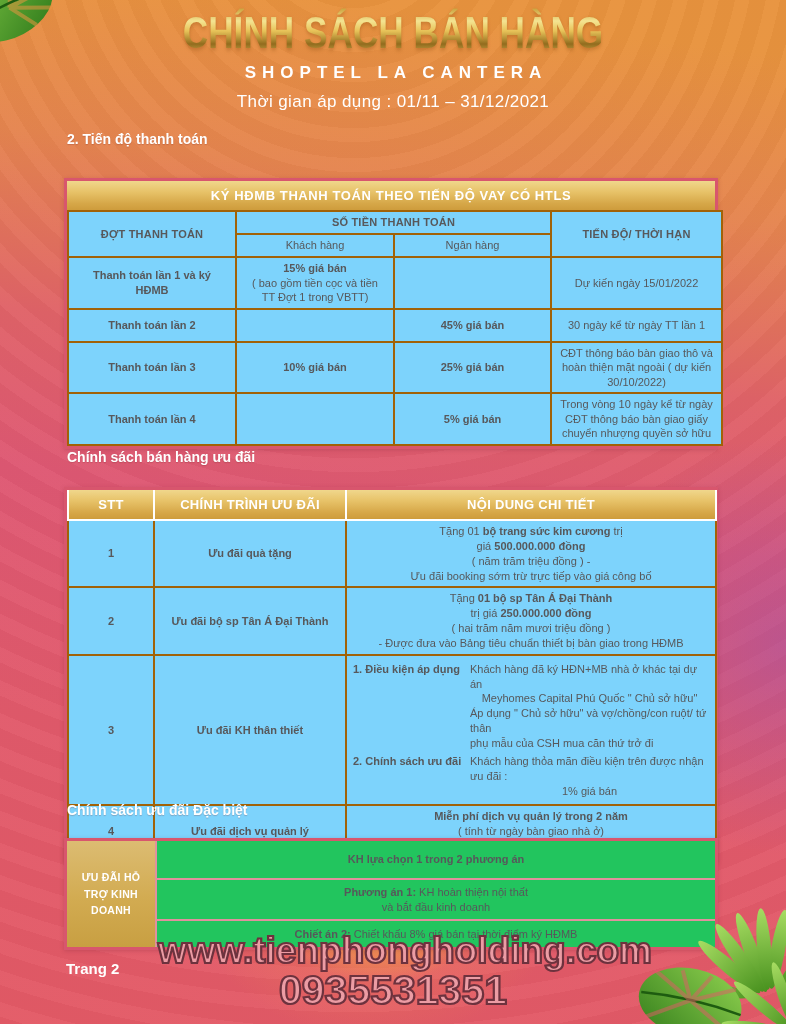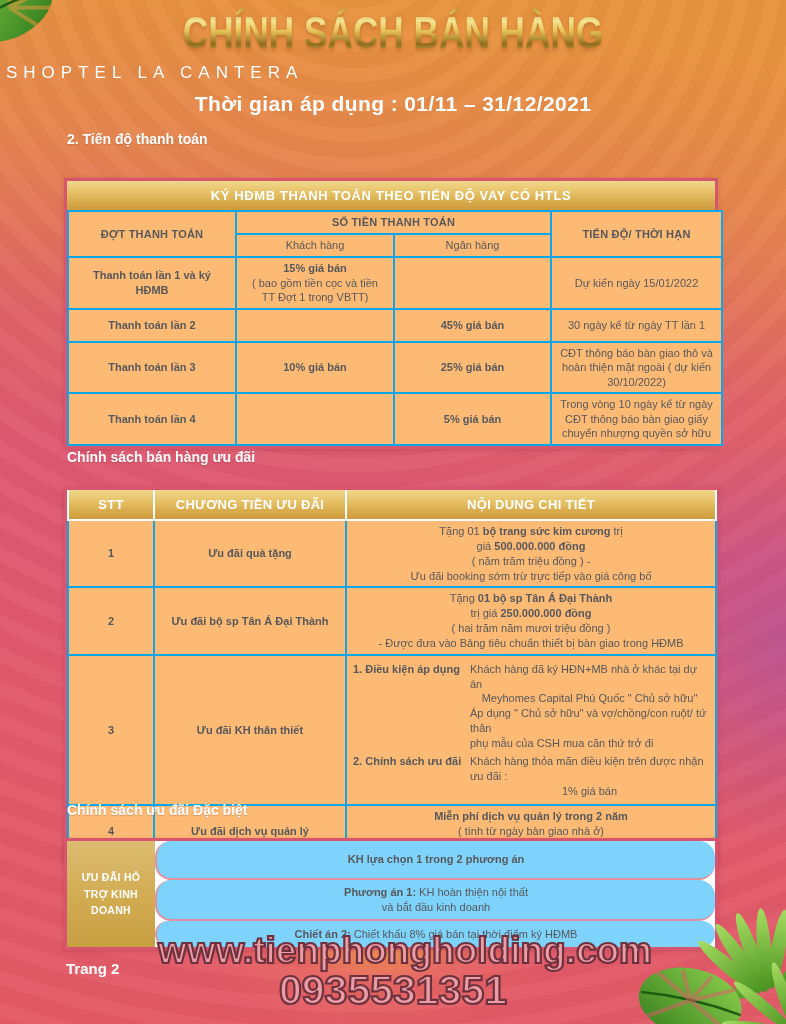--- a/index.html
+++ b/index.html
@@ -20,26 +20,26 @@
     position:absolute;top:8px;left:0;right:0;
     text-align:center;margin:0;
     font-size:44px;font-weight:800;letter-spacing:0;
     transform:scaleX(.80);transform-origin:50% 50%;
     background:linear-gradient(180deg,#caa13c 0%,#f4e492 26%,#e7c258 46%,#926c1e 72%,#e2bd5a 100%);
     -webkit-background-clip:text;background-clip:text;color:transparent;
     filter:drop-shadow(0 2px 2px rgba(130,70,10,.35));
     white-space:nowrap;
   }
   .subtitle{
-    position:absolute;top:63px;left:0;right:0;
-    color:#fff;font-size:17px;font-weight:400;letter-spacing:6px;text-indent:6px;
+    position:absolute;top:63px;left:0;right:0;text-align:center;
+    color:#fff;font-size:17px;font-weight:700;letter-spacing:6px;text-indent:6px;
   }
   .period{
     position:absolute;top:92px;left:0;right:0;text-align:center;
-    color:#fff;font-size:21px;font-weight:700;letter-spacing:.4px;
+    color:#fff;font-size:17px;font-weight:400;letter-spacing:.4px;
   }
   .heading{
     position:absolute;left:67px;color:#fff;font-weight:700;font-size:14px;
     text-shadow:0 1px 1px rgba(120,40,40,.25);
   }
   .h-payment{top:131px}
   .h-promo{top:449px}
   .h-special{top:802px}
   
   .tblwrap{
@@ -51,24 +51,24 @@
   .gold{
     background:linear-gradient(180deg,#F0D78C 0%,#E7C268 38%,#D6A748 78%,#CE9C3C 100%);
     color:#fff;font-weight:700;
   }
   .banner{
     height:29px;line-height:29px;text-align:center;
     font-size:13px;letter-spacing:.6px;
   }
   table{border-collapse:collapse;width:100%;table-layout:fixed;}
   td{
-    border:2px solid #0ea5e9;
+    border:2px solid #a16207;
     color:#57585B;font-size:11px;line-height:1.32;
     text-align:center;vertical-align:middle;padding:3px 6px;
-    background:#fdba74;box-sizing:border-box;
+    background:#7dd3fc;box-sizing:border-box;
   }
   td.hd{font-weight:700;letter-spacing:.2px;}
   .b{font-weight:700;}
   
   .t-payment{top:178px;}
   .t-payment tr.r1 td{height:40px}
   .t-payment tr.r2 td{height:33px}
   .t-payment tr.r3 td{height:50px}
   .t-payment tr.r4 td{height:42px}
   .t-payment tr.th td{height:23px}
@@ -95,21 +95,21 @@
     background:linear-gradient(180deg,#DCBC72 0%,#D2AB51 55%,#C89F42 100%);
     color:#fff;font-weight:700;font-size:10.5px;line-height:1.6;
     display:flex;align-items:center;justify-content:center;text-align:center;
     padding:6px;box-sizing:border-box;letter-spacing:.3px;
   }
   .t3rows{flex:1;display:flex;flex-direction:column;}
   .t3row{
     border-left:2px solid #E0919D;border-bottom:2px solid #E0919D;
     color:#57585B;font-size:11px;line-height:1.35;
     display:flex;flex-direction:column;justify-content:center;
-    text-align:center;padding:4px 10px;box-sizing:border-box;background:#7dd3fc;border-radius:16px;
+    text-align:center;padding:4px 10px;box-sizing:border-box;background:#22c55e;
   }
   .t3row:last-child{border-bottom:none;}
   .t3-a{height:39px}
   .t3-b{height:41px}
   .t3-c{height:26px}
   .t3row b{margin-right:3px}
   .inlinec b{display:inline}
   
   .pagelabel{
     position:absolute;left:66px;top:960px;
@@ -247,21 +247,21 @@
   <div class="tblwrap t-promo">
     <table>
       <colgroup>
           <col style="width:86px">
           <col style="width:192px">
           <col style="width:370px">
         </colgroup>
       <tbody>
         <tr class="gh">
           <td>STT</td>
-          <td>CHƯƠNG TIỀN ƯU ĐÃI</td>
+          <td>CHÍNH TRÌNH ƯU ĐÃI</td>
           <td>NỘI DUNG CHI TIẾT</td>
         </tr>
         <tr class="p1">
           <td class="b">1</td>
           <td class="b">Ưu đãi quà tặng</td>
           <td>
             <div class="dline"><span>Tặng 01 </span><b>bộ trang sức kim cương</b><span> trị</span></div>
             <div class="dline"><span>giá </span><b>500.000.000 đồng</b></div>
             <div class="dline">( năm trăm triệu đồng ) -</div>
             <div class="dline">Ưu đãi booking sớm trừ trực tiếp vào giá công bố</div>

